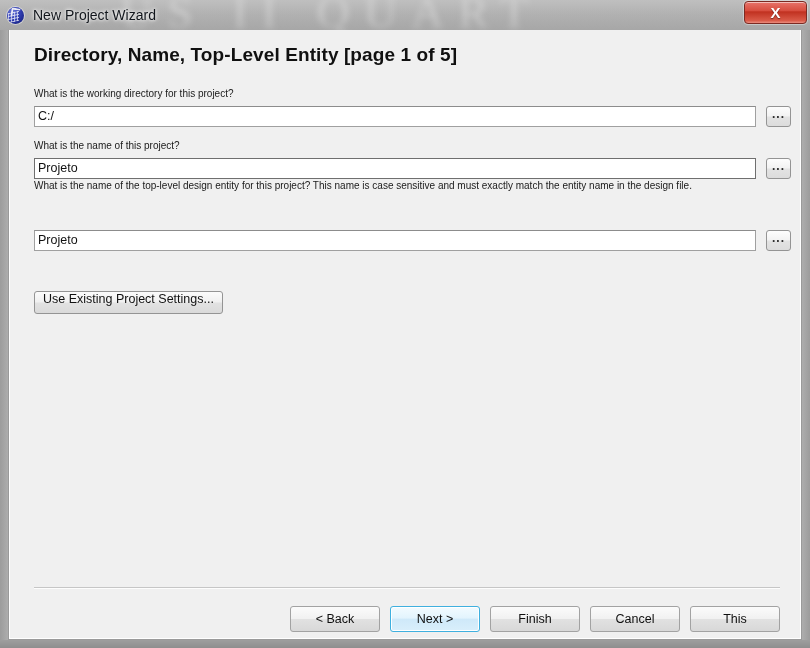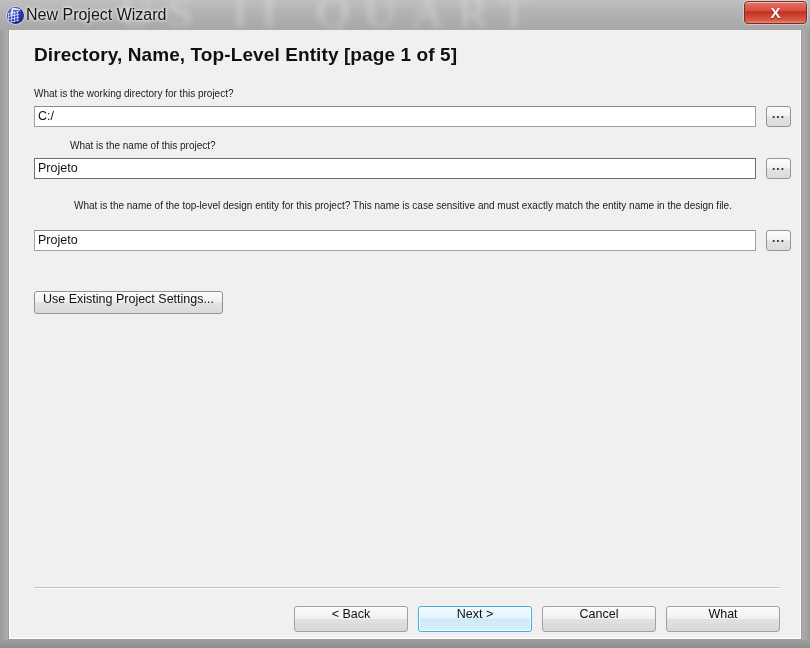--- a/index.html
+++ b/index.html
@@ -71,22 +71,22 @@
     opacity: .85;
   }
   #app-icon .arc {
     position: absolute; left: 4px; top: 1px; width: 9px; height: 9px;
     border-left: 2px solid #e9e9f6;
     border-top: 2px solid #e9e9f6;
     border-radius: 2px 0 0 0;
     transform: rotate(8deg);
   }
   #window-title {
-    margin-left: 2px;
-    font-size: 16px;
+    margin-left: 9px;
+    font-size: 14px;
     color: #12161c;
     text-shadow: 0 0 5px rgba(255,255,255,0.95), 0 0 3px rgba(255,255,255,0.9);
     white-space: nowrap;
   }
 
   #close-button {
     position: absolute;
     right: 3px; top: 1px;
     width: 63px; height: 23px;
     border-radius: 4px;
@@ -204,27 +204,27 @@
   #footer {
     position: absolute;
     left: 24px; top: 574px;
     width: 746px; height: 30px;
     display: flex;
     justify-content: flex-end;
     align-items: center;
     gap: 10px;
   }
   .dialog-button {
-    width: 114px; height: 26px;
+    width: 90px; height: 26px;
     border: 1px solid #a2a2a2;
     border-radius: 3px;
     background: linear-gradient(to bottom, #fbfbfb 0%, #f1f1f1 48%, #e1e1e1 52%, #d8d8d8 100%);
     font-size: 12.5px;
     color: #101010;
-    display: flex; justify-content: center;
+    display: flex; align-items: center; justify-content: center;
     cursor: pointer;
     font-family: "Liberation Sans", sans-serif;
   }
   .dialog-button.default {
     border: 1px solid #3fb0df;
     background: linear-gradient(to bottom, #f2fbff 0%, #e3f4fd 45%, #cfe9f9 52%, #d9effb 100%);
     box-shadow: inset 0 0 0 1px #ffffff;
   }
 
   
@@ -273,48 +273,51 @@
     <div id="content-inner">
 
       <div id="page-heading">Directory, Name, Top-Level Entity [page 1 of 5]</div>
 
       <div class="field-label" style="top:56px;">What is the working directory for this project?</div>
       <div class="text-input" style="top:76px; width:722px;">C:/</div>
       <div class="browse-button" style="left:756px; top:76px;">
         <span class="dots">...</span>
       </div>
 
-      <div class="field-label" style="top:108px;margin-left:36px;">What is the name of this project?</div>
+      <div class="field-label" style="top:108px;">What is the name of this project?</div>
       <div class="text-input focused" style="top:128px; width:722px;">Projeto</div>
       <div class="browse-button" style="left:756px; top:128px;">
         <span class="dots">...</span>
       </div>
 
-      <div class="field-label wide" style="top:168px;margin-left:40px;">What is the name of the top-level design entity for this project? This name is case sensitive and must exactly match the entity name in the design file.</div>
+      <div class="field-label wide" style="top:148px;">What is the name of the top-level design entity for this project? This name is case sensitive and must exactly match the entity name in the design file.</div>
       <div class="text-input" style="top:200px; width:722px;">Projeto</div>
       <div class="browse-button" style="left:756px; top:200px;">
         <span class="dots">...</span>
       </div>
 
       <div id="use-existing-button">
         <span>Use Existing Project Settings...</span>
       </div>
 
       <div id="separator"></div>
 
       <div id="footer">
         <div class="dialog-button">
           <span>&lt; Back</span>
         </div>
         <div class="dialog-button default">
           <span>Next &gt;</span>
         </div>
         <div class="dialog-button">
+          <span>Finish</span>
+        </div>
+        <div class="dialog-button">
           <span>Cancel</span>
         </div>
         <div class="dialog-button">
-          <span>What</span>
+          <span>This</span>
         </div>
       </div>
 
     </div>
   </div>
 </div>
 
 </body></html>

